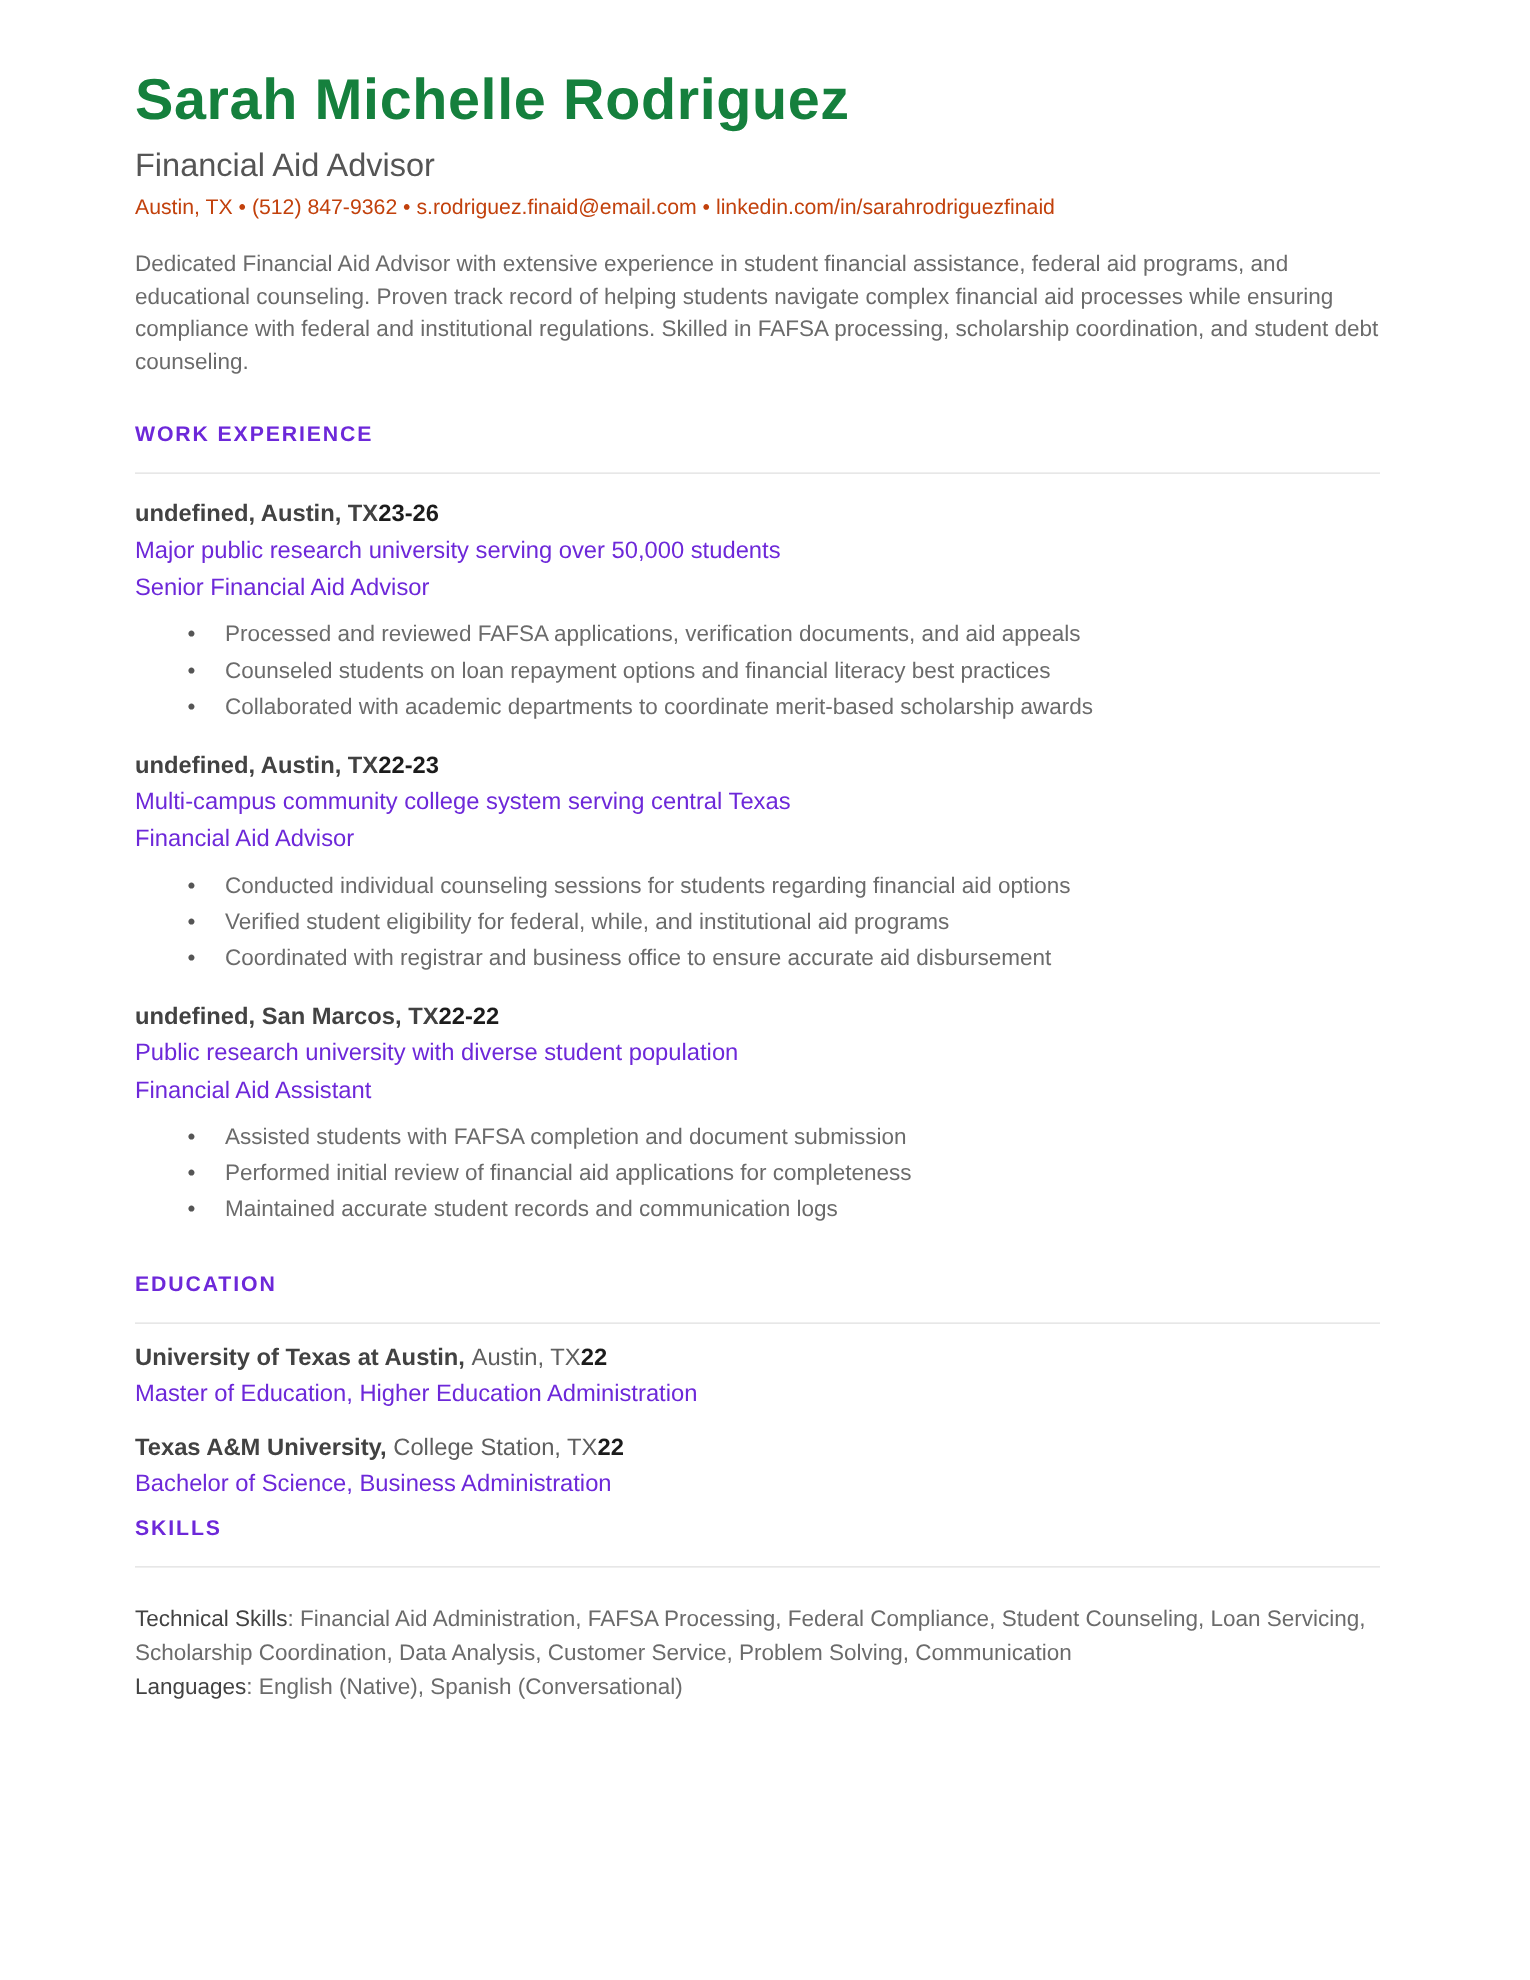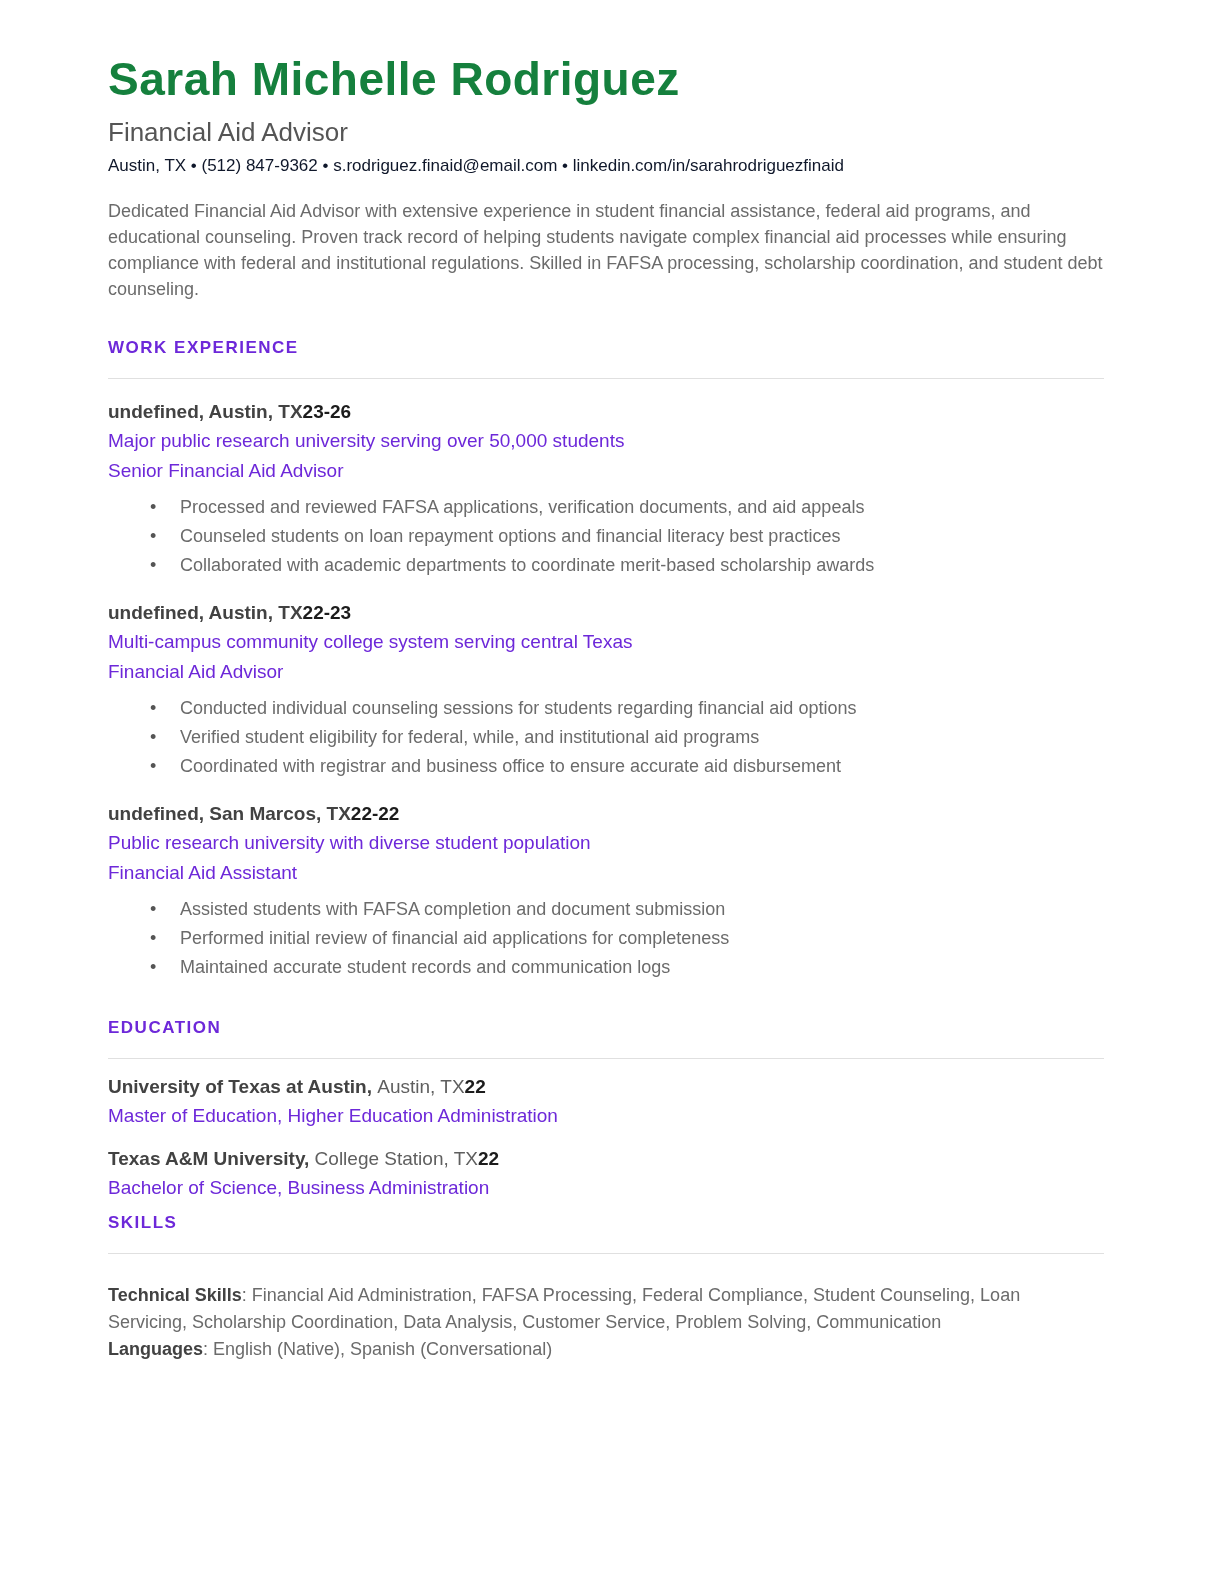--- a/index.html
+++ b/index.html
@@ -23,21 +23,21 @@
     color: #15803d;
   }
   .subtitle {
     margin-top: 11px;
     font-size: 26px;
     color: #555555;
   }
   .contact {
     margin-top: 8px;
     font-size: 17px;
-    color: #0f172a;
+    color: #c2410c;
   }
   .summary {
     margin: 22px 0 0 0;
     font-size: 18px;
     line-height: 26px;
     color: #6b6b6b;
   }
 
   
   .sec { margin-top: 36px; }
@@ -108,21 +108,21 @@
 
   
   .skills-block { margin-top: 28px; }
   .skills-par {
     margin: 0;
     font-size: 18px;
     line-height: 27px;
     color: #6b6b6b;
   }
   .skills-label {
-    font-weight: 700;
+    font-weight: 400;
     color: #424242;
   }
 </style>
 </head>
 <body>
 
 <div class="page">
 
   <header>
     <h1 class="name">Sarah Michelle Rodriguez</h1>

